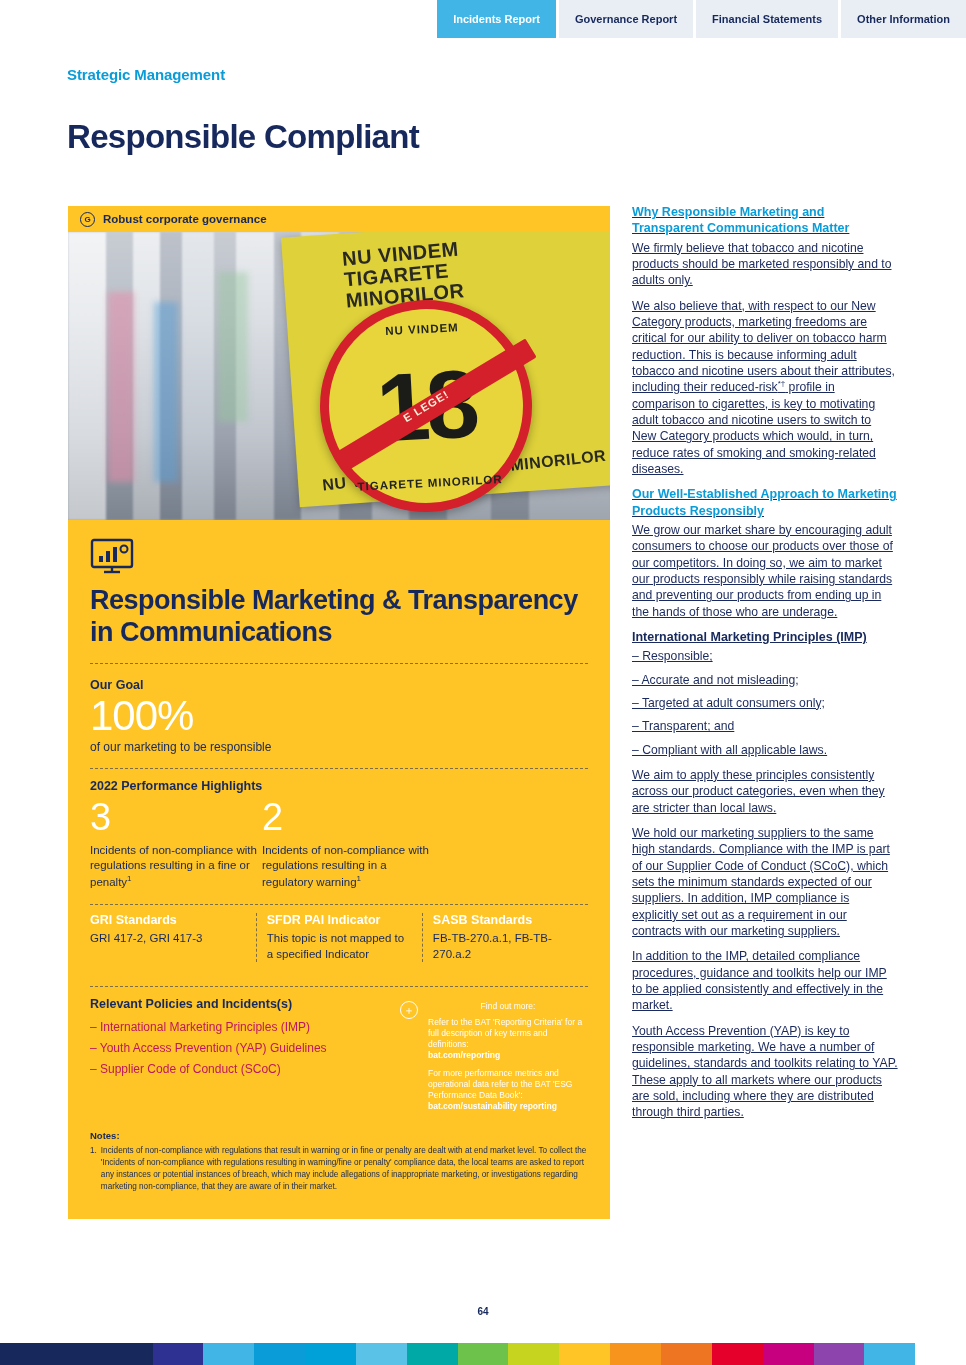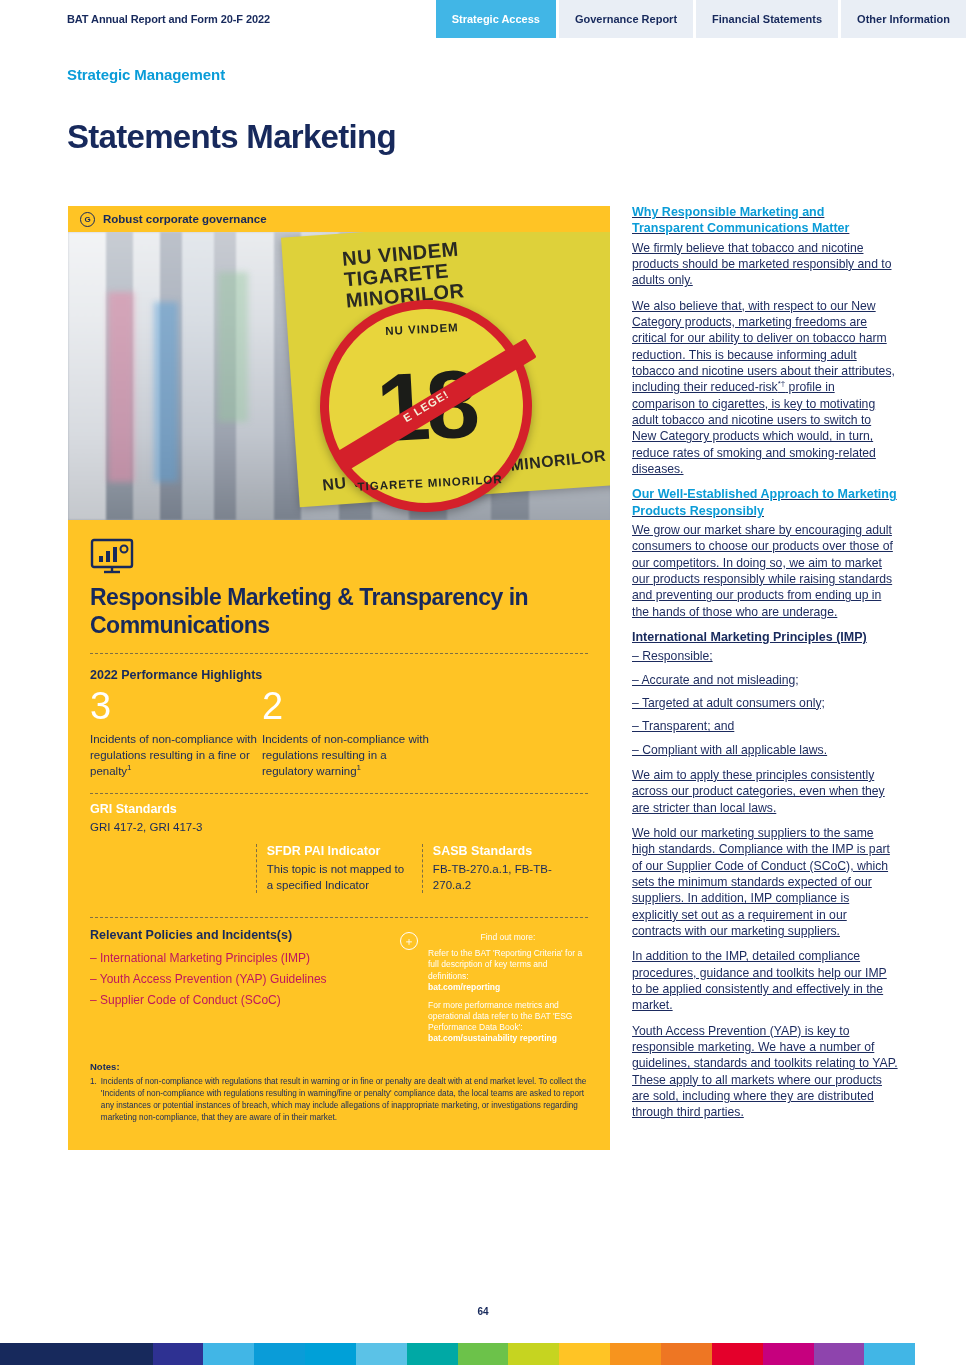--- a/index.html
+++ b/index.html
@@ -206,21 +206,21 @@
   .hero {
     padding: 18px 22px 4px 22px;
   }
   .hero-icon {
     width: 46px; height: 40px;
     margin-bottom: 4px;
     position: relative;
   }
   .hero h2 {
     margin: 6px 0 0 0;
-    font-size: 23px;
+    font-size: 27px;
     line-height: 1.2;
     font-weight: bold;
     color: #17295c;
     letter-spacing: -0.5px;
   }
   .divider {
     border-top: 1px dashed rgba(23,41,92,0.55);
     margin: 14px 0 0 0;
   }
   .sec { padding: 10px 22px 0 22px; }
@@ -265,21 +265,21 @@
   .std-row {
     display: flex;
     padding: 0 22px;
     margin-top: 8px;
   }
   .std {
     width: 172px;
     padding-right: 12px;
     position: relative;
   }
-  .std + .std { padding-left: 10px; margin-top: 42px; }
+  .std + .std { padding-left: 10px; }
   .std .sh {
     font-size: 12.5px;
     font-weight: bold;
     color: #ffffff;
     margin-bottom: 4px;
   }
   .std .sb {
     font-size: 11.5px;
     line-height: 1.35;
     color: #17295c;
@@ -384,31 +384,30 @@
     bottom: 0; left: 0;
     width: 966px; height: 22px;
     display: flex;
   }
   .colorbar span { flex: 1 1 auto; height: 22px; }
 </style>
 </head>
 <body>
 
 <div class="topnav">
-  <div class="doc-title">BAT Annual Report and Form 20-F 2022</div>
   <div class="navtabs">
-    <div class="navtab active">Strategic Access</div>
+    <div class="navtab active">Incidents Report</div>
     <div class="navtab">Governance Report</div>
     <div class="navtab">Financial Statements</div>
     <div class="navtab">Other Information</div>
   </div>
 </div>
 
 <div class="kicker">Strategic Management</div>
-<h1 class="page-title">Statements Marketing</h1>
+<h1 class="page-title">Responsible Compliant</h1>
 
 <div class="panel">
 
   <div class="panel-gov">
     <span class="gov-badge">G</span>
     <span>Robust corporate governance</span>
   </div>
 
   <div class="photo">
     <div class="blurbg"></div>
@@ -437,20 +436,26 @@
         <rect x="23" y="9" width="4" height="15" fill="#17295c"></rect>
         <circle cx="34" cy="11" r="3.5" fill="none" stroke="#17295c" stroke-width="2"></circle>
         <line x1="14" y1="34" x2="30" y2="34" stroke="#17295c" stroke-width="2.4"></line>
         <line x1="22" y1="29" x2="22" y2="34" stroke="#17295c" stroke-width="2.4"></line>
       </svg>
     </div>
     <h2>Responsible Marketing &amp; Transparency in Communications</h2>
     <div class="divider"></div>
   </div>
 
+  <div class="sec">
+    <div class="sec-label">Our Goal</div>
+    <div class="bignum">100%</div>
+    <div class="sub-text">of our marketing to be responsible</div>
+    <div class="divider"></div>
+  </div>
 
   <div class="sec">
     <div class="sec-label">2022 Performance Highlights</div>
     <div class="stats">
       <div class="stat">
         <div class="n">3</div>
         <div class="d"><span>Incidents of non-compliance with regulations resulting in a fine or penalty</span><sup>1</sup></div>
       </div>
       <div class="stat">
         <div class="n">2</div>

